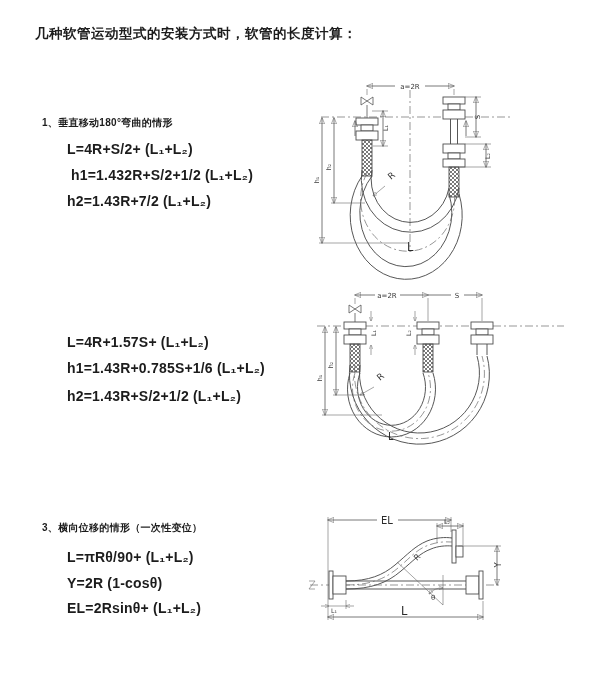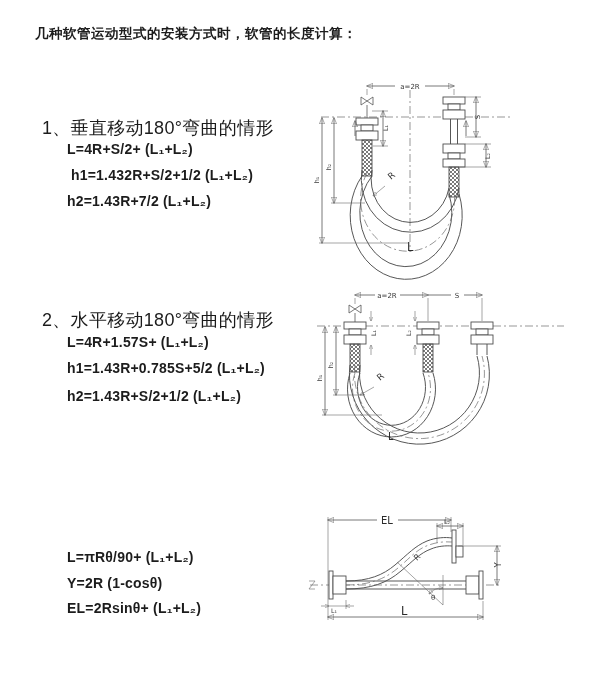--- a/index.html
+++ b/index.html
@@ -4,21 +4,21 @@
 <style>
   html,body{margin:0;padding:0;background:#e8e8e8;}
   .page{
     position:relative;width:600px;height:675px;background:#ffffff;
     font-family:"Liberation Sans","DejaVu Sans",sans-serif;
     color:#1c1c1c;overflow:hidden;margin:0 auto;
     box-shadow:0 0 2px rgba(0,0,0,.25);
   }
   .t{position:absolute;white-space:nowrap;}
   .title{left:35px;top:25px;font-size:13.5px;font-weight:600;letter-spacing:.5px;}
-  .hd{font-size:18px;font-weight:400;letter-spacing:.3px;}
+  .hd{font-size:10px;font-weight:700;letter-spacing:.3px;}
   .fm{font-size:14px;font-weight:600;letter-spacing:.2px;}
   svg{position:absolute;overflow:visible;}
   svg line,svg path,svg rect.o{stroke:#575757;stroke-width:.8;fill:none;}
   svg .hose{stroke:#4e4e4e;stroke-width:.95;}
   svg .cl{stroke-dasharray:8 3 2 3;stroke-width:.7;stroke:#6a6a6a;}
   svg .thin{stroke-width:.6;stroke:#6a6a6a;}
   svg text{fill:#3a3a3a;font-family:"DejaVu Sans","Liberation Sans",sans-serif;}
   svg .lbl{font-size:7px;}
   svg .lblxs{font-size:6.3px;}
   svg .big{font-size:11.5px;fill:#2a2a2a;}
@@ -30,25 +30,25 @@
 
 <div class="page">
 
   <div class="t title">几种软管运动型式的安装方式时，软管的长度计算：</div>
 
   <div class="t hd" style="left:42px;top:116px">1、垂直移动180°弯曲的情形</div>
   <div class="t fm" style="left:67px;top:141px">L=4R+S/2+ (L₁+L₂)</div>
   <div class="t fm" style="left:71px;top:167px">h1=1.432R+S/2+1/2 (L₁+L₂)</div>
   <div class="t fm" style="left:67px;top:193px">h2=1.43R+7/2 (L₁+L₂)</div>
 
-  <div class="t hd" style="left:42px;top:308px">2、水平移动180°弯曲的情形</div>
   <div class="t fm" style="left:67px;top:334px">L=4R+1.57S+ (L₁+L₂)</div>
-  <div class="t fm" style="left:67px;top:360px">h1=1.43R+0.785S+5/2 (L₁+L₂)</div>
+  <div class="t fm" style="left:67px;top:360px">h1=1.43R+0.785S+1/6 (L₁+L₂)</div>
   <div class="t fm" style="left:67px;top:388px">h2=1.43R+S/2+1/2 (L₁+L₂)</div>
 
+  <div class="t hd" style="left:42px;top:521px">3、横向位移的情形（一次性变位）</div>
   <div class="t fm" style="left:67px;top:549px">L=πRθ/90+ (L₁+L₂)</div>
   <div class="t fm" style="left:67px;top:575px">Y=2R (1-cosθ)</div>
   <div class="t fm" style="left:67px;top:600px">EL=2Rsinθ+ (L₁+L₂)</div>
 
   <svg style="left:315px;top:80px" width="285" height="178" viewBox="0 0 285 178">
     <defs>
       <marker id="arr1" viewBox="0 0 10 10" refX="9" refY="5" markerWidth="8" markerHeight="8" orient="auto-start-reverse">
         <path d="M0,1 L10,5 L0,9 Z" fill="#575757" stroke="none"></path>
       </marker>
       <pattern id="braid1" width="4" height="4" patternUnits="userSpaceOnUse">

